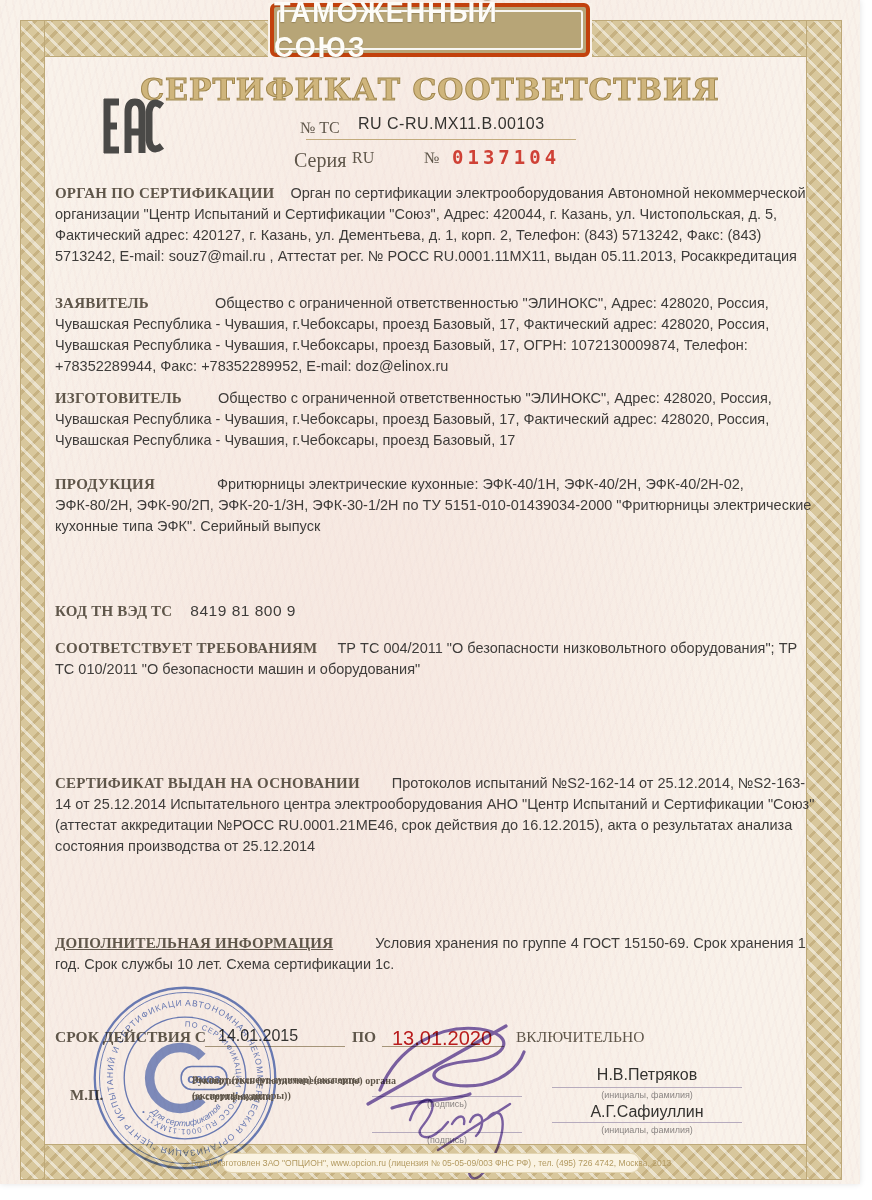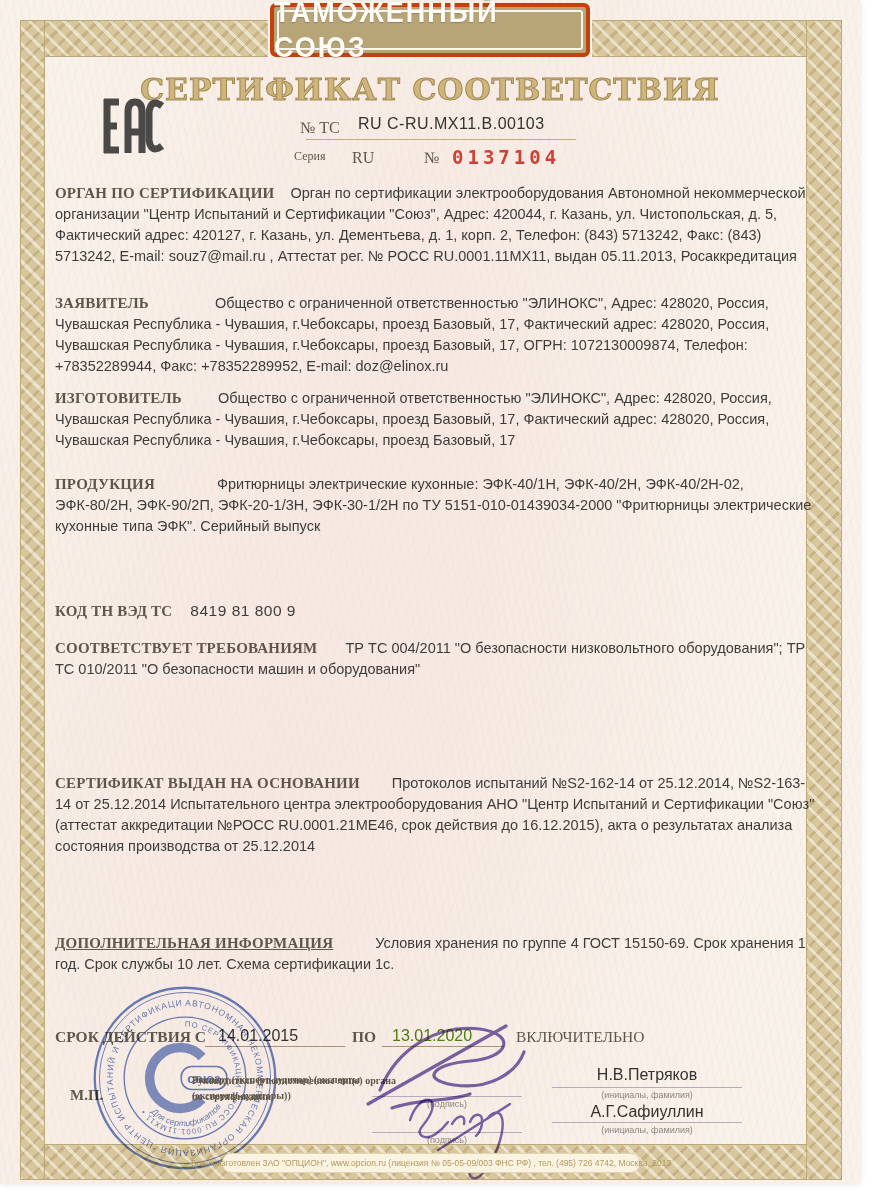--- a/index.html
+++ b/index.html
@@ -36,45 +36,45 @@
     font-family:"DejaVu Serif",serif;font-weight:bold;font-size:30px;letter-spacing:1px;
     color:#cfb57c;-webkit-text-stroke:1px #a1874f;text-shadow:1px 1px 0 rgba(255,255,255,.65);
     transform:scaleY(1.02);}
 
   .serif{font-family:"Liberation Serif",serif;}
   .lblcolor{color:#5f564a;}
 
   .no-tc-label{position:absolute;left:300px;top:119px;font-size:16px;}
   .no-tc-value{position:absolute;left:358px;top:115px;font-size:16px;color:#33322f;letter-spacing:.5px;}
   .no-tc-line{position:absolute;left:306px;top:139px;width:270px;border-bottom:1px solid #c2ab7d;}
-  .series-label{position:absolute;left:294px;top:149px;font-size:12px;}
+  .series-label{position:absolute;left:294px;top:149px;font-size:20px;}
   .series-value{position:absolute;left:352px;top:149px;font-size:16px;}
   .serial-no-label{position:absolute;left:424px;top:149px;font-size:16px;}
   .serial-no{position:absolute;left:452px;top:146px;font-family:"DejaVu Sans Mono",monospace;
     font-weight:bold;font-size:19px;letter-spacing:4px;color:#cf4136;}
 
   .eac{position:absolute;left:101px;top:94px;}
 
   .sec{position:absolute;left:55px;width:762px;font-size:14.5px;line-height:21px;color:#3e3c3a;}
   .sec .lbl{font-family:"Liberation Serif",serif;font-weight:bold;font-size:15px;color:#5f564a;letter-spacing:.2px;}
   .s1{top:183px;} .s1 .lbl{margin-right:16px;}
   .s2{top:293px;} .s2 .lbl{margin-right:66px;}
   .s3{top:388px;} .s3 .lbl{margin-right:36px;}
   .s4{top:474px;} .s4 .lbl{margin-right:62px;}
   .s5{top:600px;} .s5 .lbl{margin-right:18px;}
   .s5 .txt{font-size:15.5px;letter-spacing:.5px;}
-  .s6{top:638px;} .s6 .lbl{margin-right:28px;}
+  .s6{top:638px;} .s6 .lbl{margin-right:20px;}
   .s7{top:773px;} .s7 .lbl{margin-right:32px;}
   .s8{top:933px;} .s8 .lbl{margin-right:42px;text-decoration:underline;}
 
   .validity-label{position:absolute;left:55px;top:1028px;font-size:15.5px;font-weight:bold;}
   .date-from{position:absolute;left:218px;top:1027px;font-size:16px;color:#33322f;}
   .vline1{position:absolute;left:205px;top:1046px;width:140px;border-bottom:1px solid #a59478;}
   .po-label{position:absolute;left:352px;top:1028px;font-size:15.5px;font-weight:bold;}
-  .date-to{position:absolute;left:392px;top:1027px;font-size:16px;color:#4d7c0f;}
+  .date-to{position:absolute;left:392px;top:1027px;font-size:20px;color:#b91c1c;}
   .vline2{position:absolute;left:382px;top:1046px;width:122px;border-bottom:1px solid #a59478;}
   .incl-label{position:absolute;left:516px;top:1028px;font-size:15.5px;font-weight:normal;}
 
   .mp{position:absolute;left:70px;top:1087px;font-size:15px;font-weight:bold;}
 
   .role{position:absolute;left:192px;width:215px;font-family:"Liberation Serif",serif;
     font-weight:bold;font-size:10px;line-height:15.5px;color:#5f564a;}
   .role1{top:1073px;} .role2{top:1072px;}
   .sigline{position:absolute;border-bottom:1px solid #b6abbd;}
   .sl1{left:372px;top:1096px;width:150px;} .sl2{left:372px;top:1132px;width:150px;}

